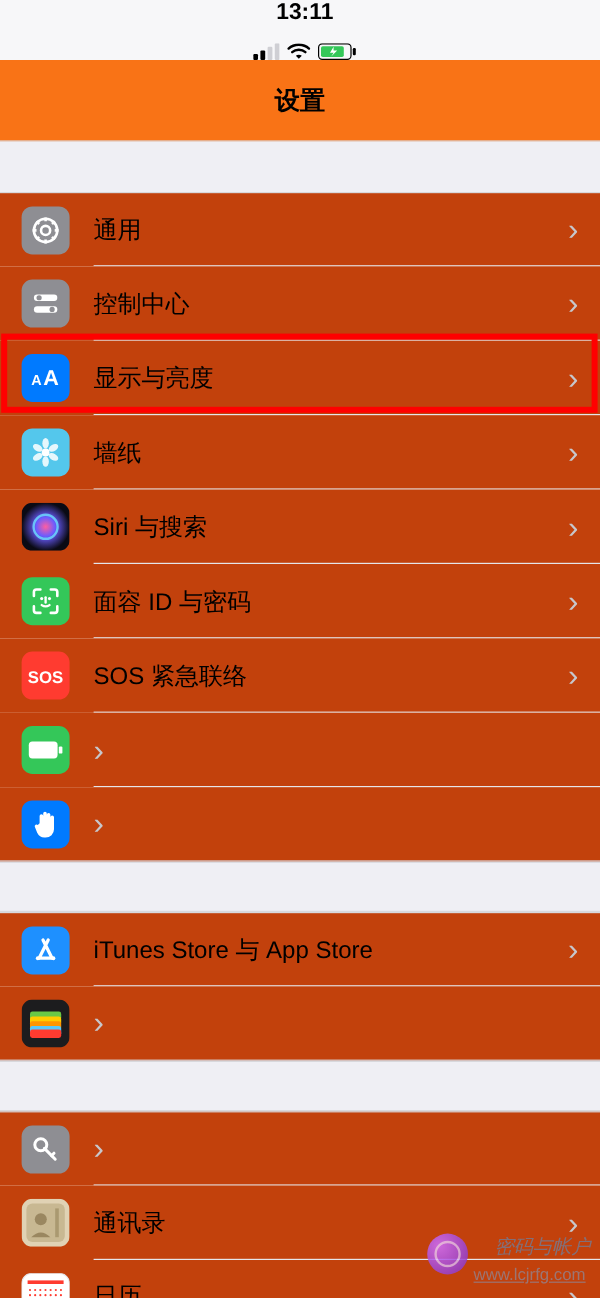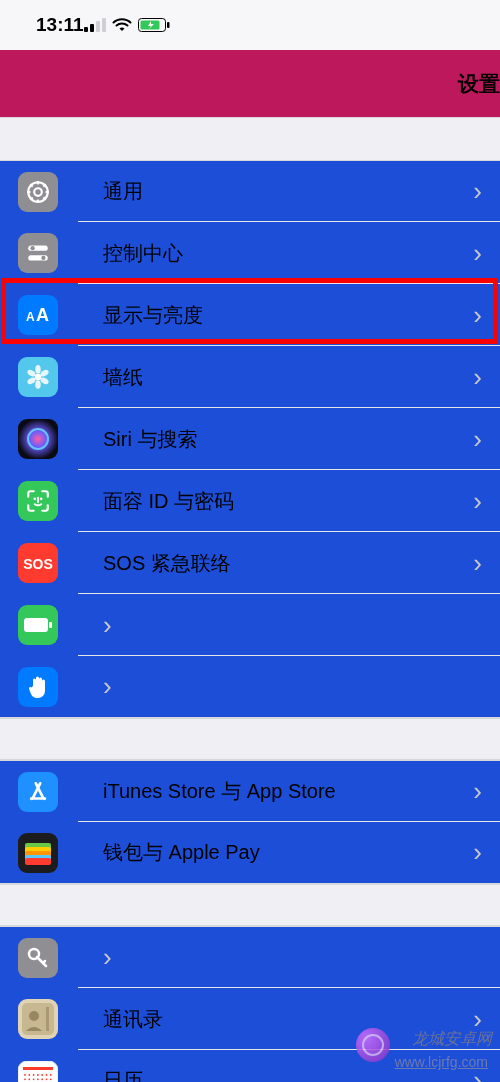--- a/index.html
+++ b/index.html
@@ -7,47 +7,47 @@
       width: 500px;
       height: 1082px;
       background: #f2f2f7;
       font-family: -apple-system, "Helvetica Neue", sans-serif;
       overflow: hidden;
       position: relative;
     }
     .status-bar {
       height: 50px;
       display: flex;
-      justify-content: flex-start;
+      justify-content: space-between;
       align-items: center;
       padding: 0 28px 0 36px;
       background: #f7f7f9;
+      flex-direction: column;
     }
     .status-time { font-size: 19px; font-weight: 600; }
     .status-icons { display: flex; align-items: center; gap: 6px; }
     .header {
       height: 68px;
       display: flex;
       align-items: center;
-      justify-content: flex-end;
-      background: #be185d;
+      justify-content: center;
+      background: #f97316;
       border-bottom: 1px solid #d8d8dc;
     }
     .header-title { font-size: 21px; font-weight: 600; }
     .spacer { height: 42px; background: #efeff4; }
     .spacer-sm { height: 42px; background: #efeff4; border-top: 1px solid #d8d8dc; border-bottom: 1px solid #d8d8dc; }
     .list { background: #fff; }
     .row {
       height: 62px;
       display: flex;
       align-items: center;
       padding: 0 18px;
-      background: #1d4ed8;
+      background: #c2410c;
       position: relative;
-      gap: 25px;
     }
     .row:not(:last-child)::after {
       content: '';
       position: absolute;
       left: 78px; right: 0; bottom: 0;
       height: 1px;
       background: #e5e5ea;
     }
     .row:first-child { border-top: 1px solid #d8d8dc; }
     .list .row:last-child { border-bottom: 1px solid #d8d8dc; }
@@ -274,21 +274,20 @@
       <div class="icon-wrap" style="background:transparent">
           <svg width="40" height="40" viewBox="0 0 40 40">
             <rect width="40" height="40" rx="9" fill="#1c1c1e"></rect>
             <rect x="7" y="10" width="26" height="7" rx="2" fill="#69c946"></rect>
             <rect x="7" y="14" width="26" height="7" rx="2" fill="#ffcc00"></rect>
             <rect x="7" y="18" width="26" height="7" rx="2" fill="#ff9500"></rect>
             <rect x="7" y="22" width="26" height="8" rx="2" fill="#5ac8fa"></rect>
             <rect x="7" y="25" width="26" height="7" rx="2" fill="#ff3b30"></rect>
           </svg>
         </div>
-      <span class="row-label">钱包与 Apple Pay</span>
       <span class="chevron">›</span>
       </div>
     </div>
     <div class="spacer-sm"></div>
     <div class="list">
       <div class="row">
       <div class="icon-wrap" style="background:#8e8e93">
           <svg width="24" height="24" viewBox="0 0 24 24">
             <circle cx="8" cy="8" r="5" fill="none" stroke="#fff" stroke-width="2.5"></circle>
             <line x1="11" y1="11" x2="20" y2="20" stroke="#fff" stroke-width="2.5" stroke-linecap="round"></line>
@@ -354,14 +353,14 @@
         </div>
       <span class="row-label">日历</span>
       <span class="chevron">›</span>
       </div>
     </div>
   </div>
 
 <div class="highlight-box"></div>
 
 <div class="watermark-logo"></div>
-<div class="watermark1">龙城安卓网</div>
+<div class="watermark1">密码与帐户</div>
 <div class="watermark2">www.lcjrfg.com</div>
 
 </body></html>

